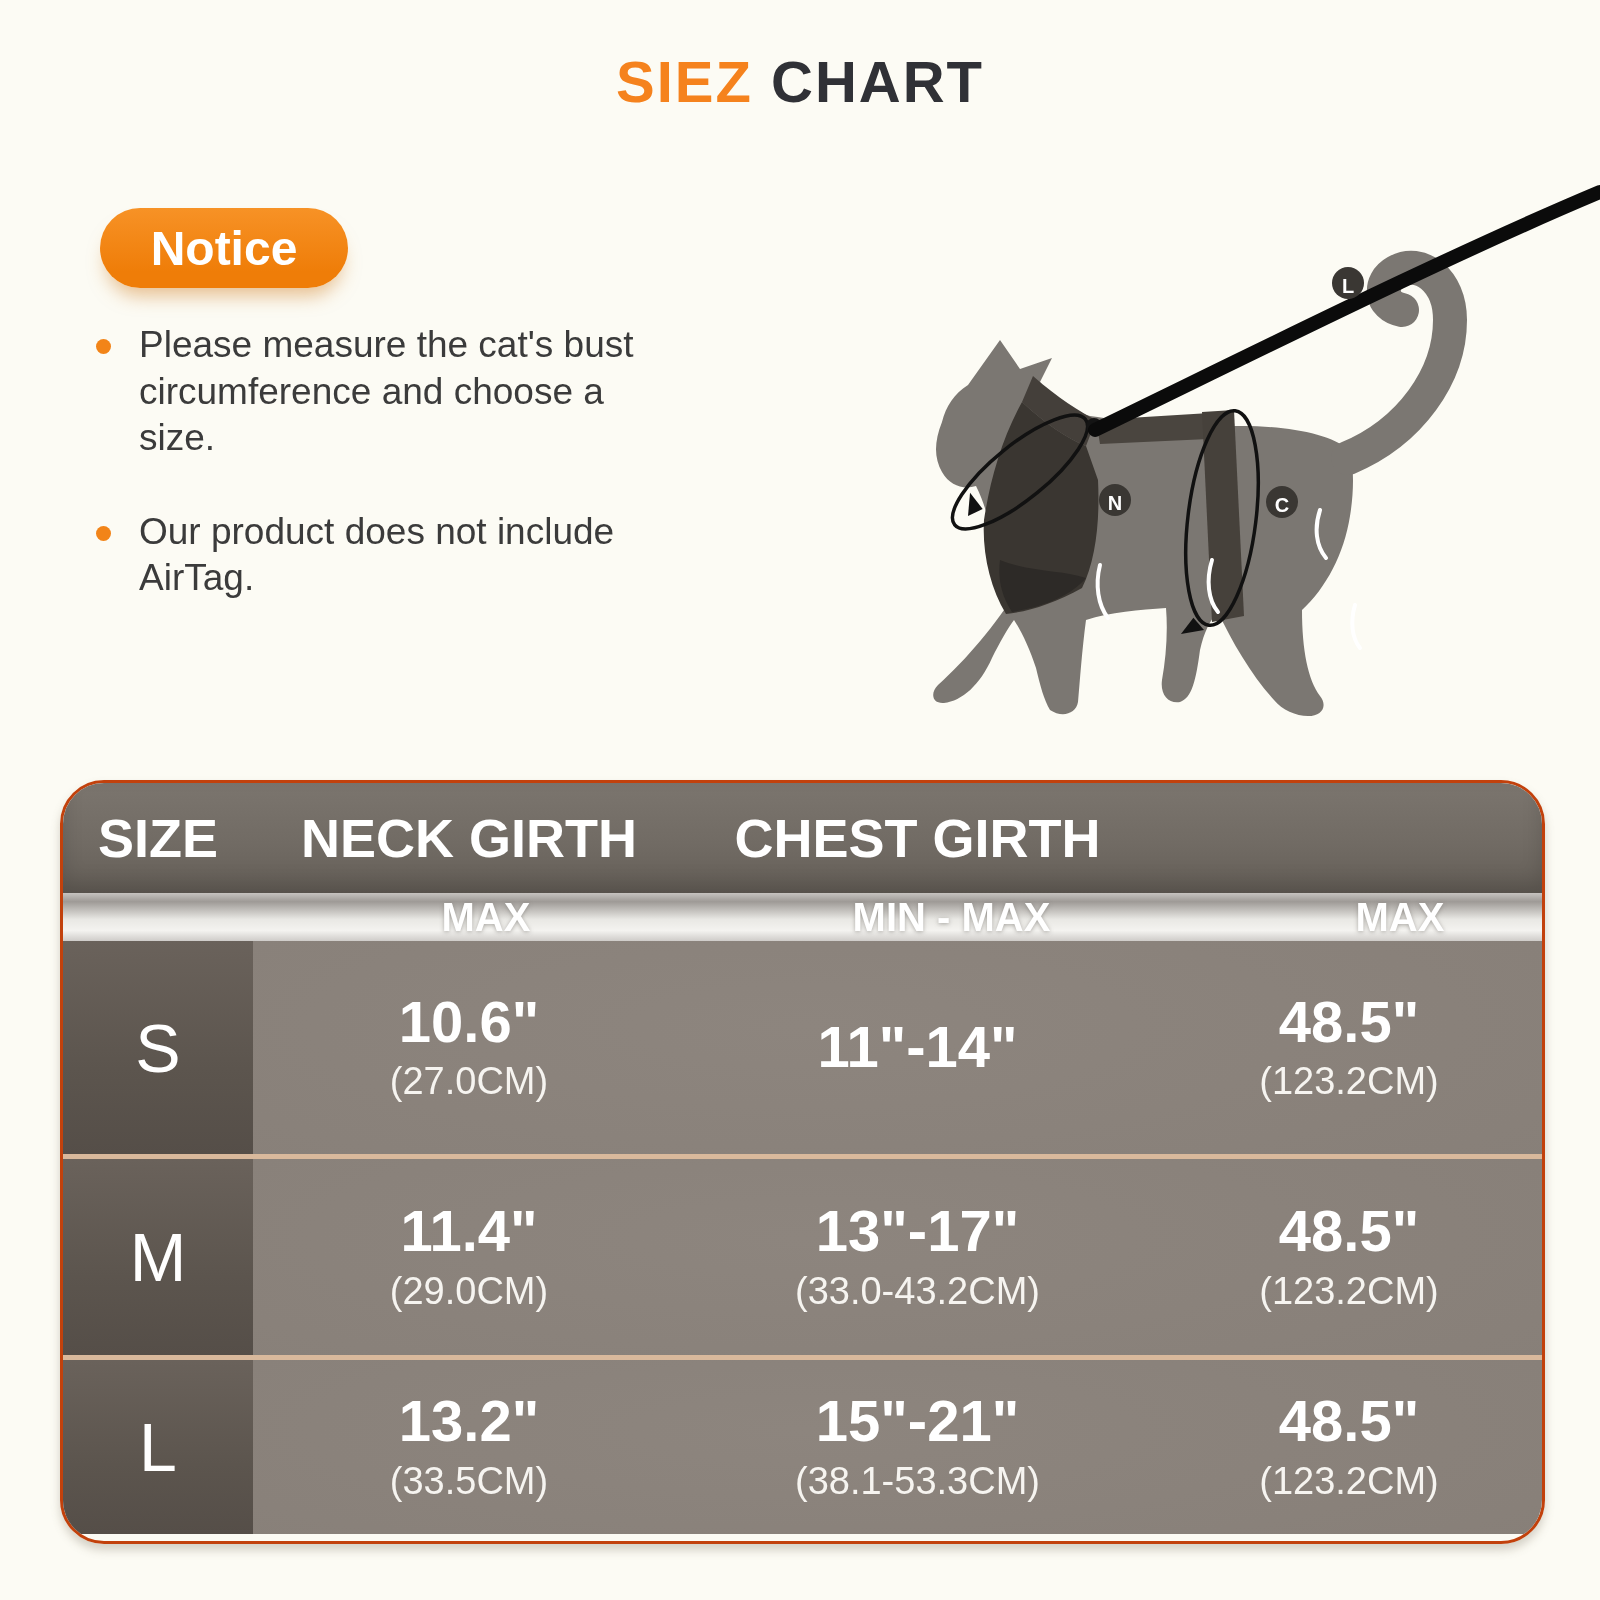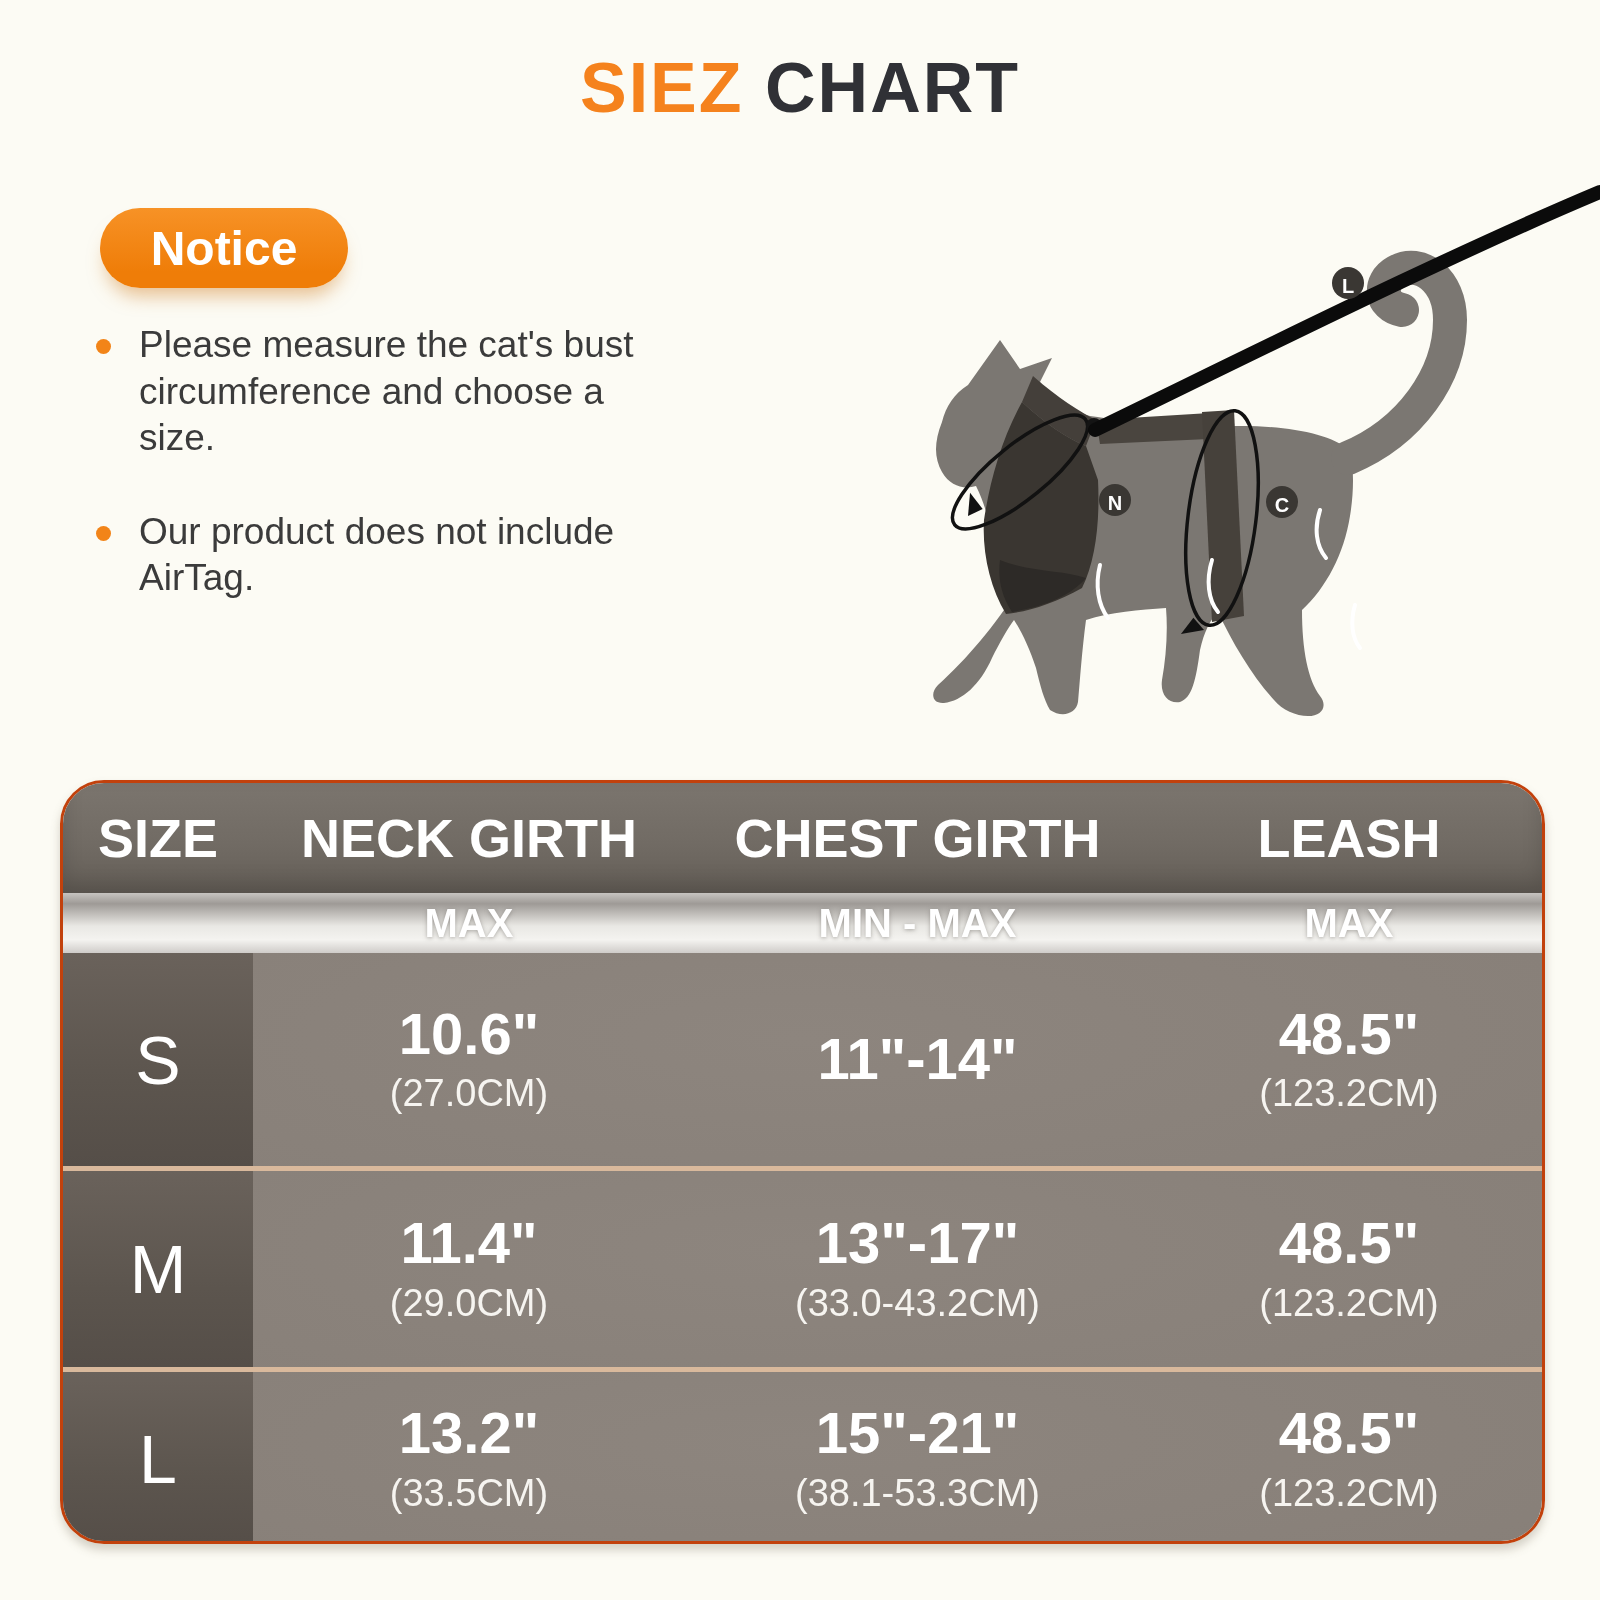--- a/index.html
+++ b/index.html
@@ -4,21 +4,21 @@
 <style>
   html,body{margin:0;padding:0;}
   .page{
     position:relative;width:1600px;height:1600px;overflow:hidden;
     background:#FCFBF4;
     font-family:"Liberation Sans","DejaVu Sans",sans-serif;
   }
   
   .title{
     position:absolute;top:48px;left:0;width:100%;
-    text-align:center;font-size:70px;font-weight:bold;letter-spacing:2px;
+    text-align:center;font-size:58px;font-weight:bold;letter-spacing:2px;
   }
   .title .accent{color:#F5821D;}
   .title .rest{color:#303136;}
   
   .notice-pill{
     position:absolute;left:100px;top:208px;width:248px;height:80px;
     border-radius:44px;
     background:linear-gradient(180deg,#F79226 0%,#EF7D08 80%);
     box-shadow:0 14px 18px -6px rgba(212,136,50,.5);
     display:flex;align-items:center;justify-content:center;
@@ -40,22 +40,23 @@
   }
   .t-grid{display:grid;grid-template-columns:190px 432px 465px 398px;}
   .t-head{
     height:110px;
     background:linear-gradient(180deg,#7B756E 0%,#716B64 55%,#645E57 100%);
     box-shadow:inset 0 -10px 20px rgba(0,0,0,.15);
   }
   .t-head .hcell{display:flex;align-items:center;justify-content:center;
     color:#FFFFFF;font-size:54px;font-weight:bold;}
   .t-sub{
-    height:60px;
+    height:48px;
     background:linear-gradient(180deg,#C6C3C0 0%,#9E9A96 18%,#E9E8E4 55%,#F4F3F0 78%,#CFCCC9 100%);
+    gap:17px;
   }
   .t-sub .scell{display:flex;align-items:center;justify-content:center;
     color:#FFFFFF;font-size:40px;font-weight:bold;
     text-shadow:0 1px 4px rgba(110,105,100,.55);}
   .t-row{background:radial-gradient(140% 240% at 50% 40%, #8D857E 0%, #867E77 55%, #78716A 100%);}
   .row-s{height:213px;} .row-m{height:196px;} .row-l{height:174px;}
   .cell{display:flex;align-items:center;justify-content:center;}
   .cell.size{
     background:linear-gradient(180deg,#6A625B 0%,#5C554E 60%,#554E48 100%);
     color:#fff;font-size:68px;font-weight:400;
@@ -167,21 +168,20 @@
       <circle cx="498" cy="103" r="16" fill="#3A3733"></circle>
       <text x="498" y="113" text-anchor="middle" font-size="20" font-weight="bold" fill="#FFFFFF">L</text>
     </g>
   </svg>
 
   <div class="size-table">
     <div class="t-head t-grid">
       <div class="hcell">SIZE</div>
       <div class="hcell">NECK GIRTH</div>
       <div class="hcell">CHEST GIRTH</div>
-      <div class="hcell">LEASH</div>
     </div>
     <div class="t-sub t-grid">
       <div class="scell"></div>
       <div class="scell">MAX</div>
       <div class="scell">MIN - MAX</div>
       <div class="scell">MAX</div>
     </div>
 
     <div class="t-row row-s t-grid">
       <div class="cell size">S</div>

